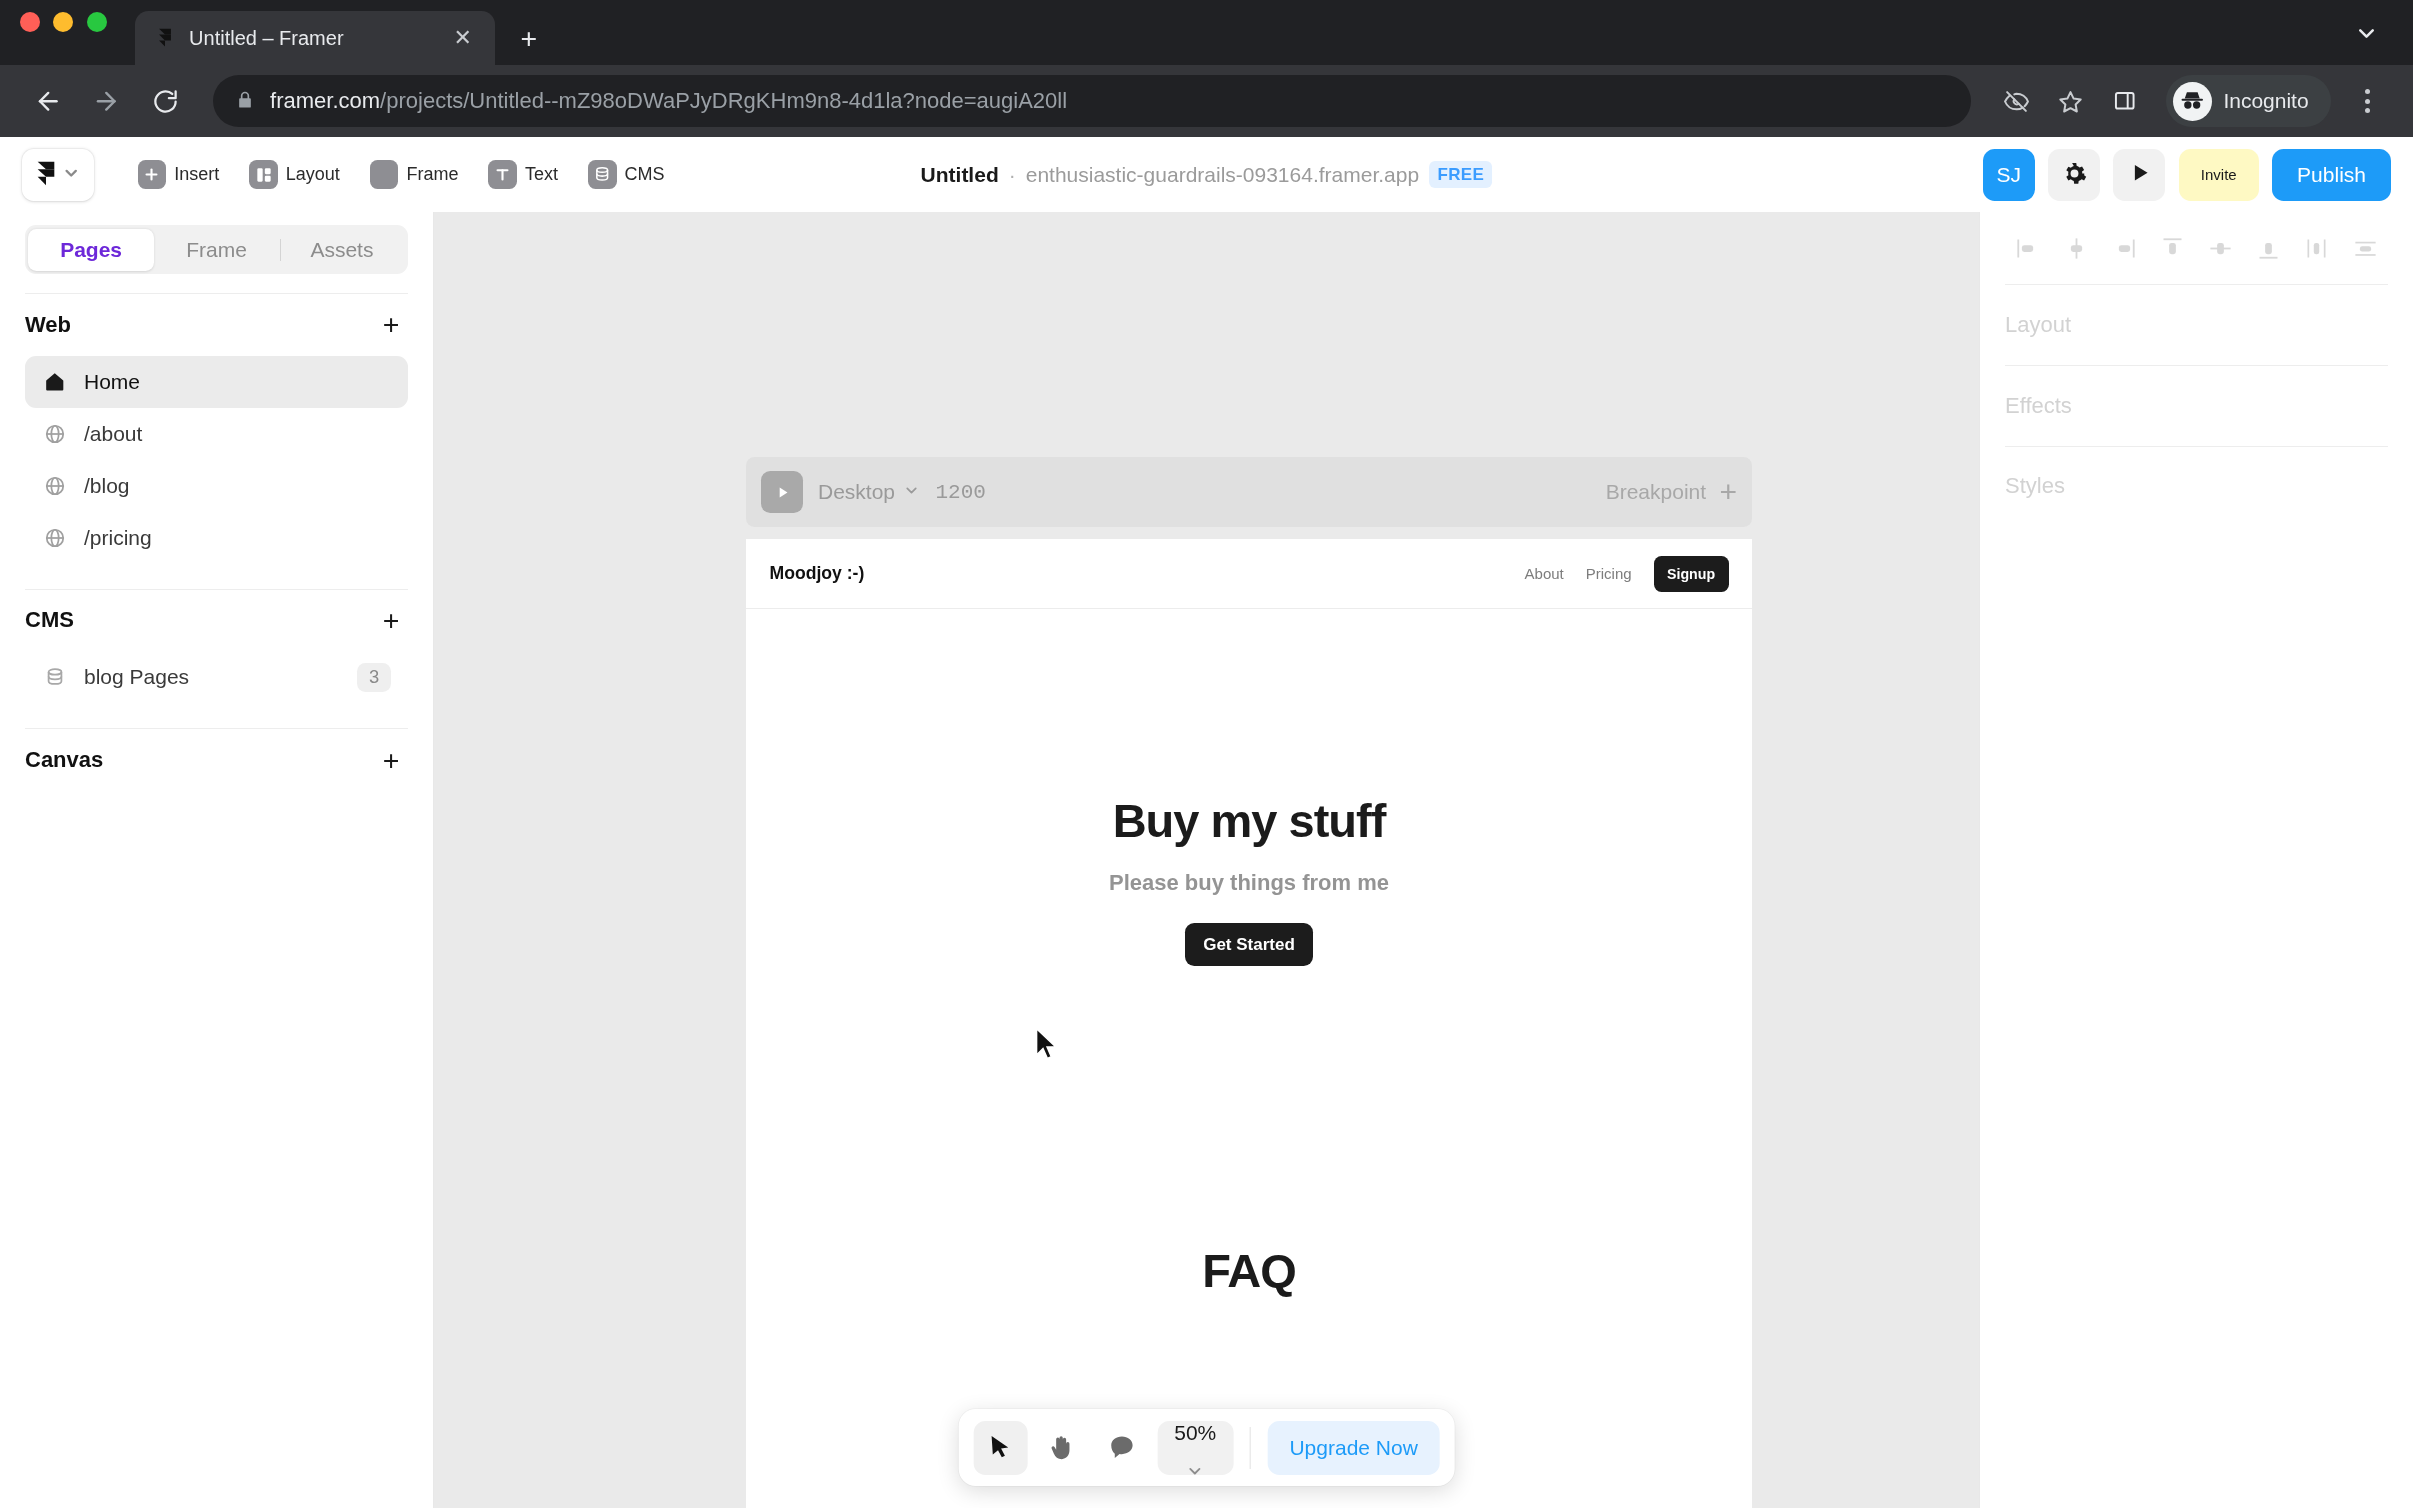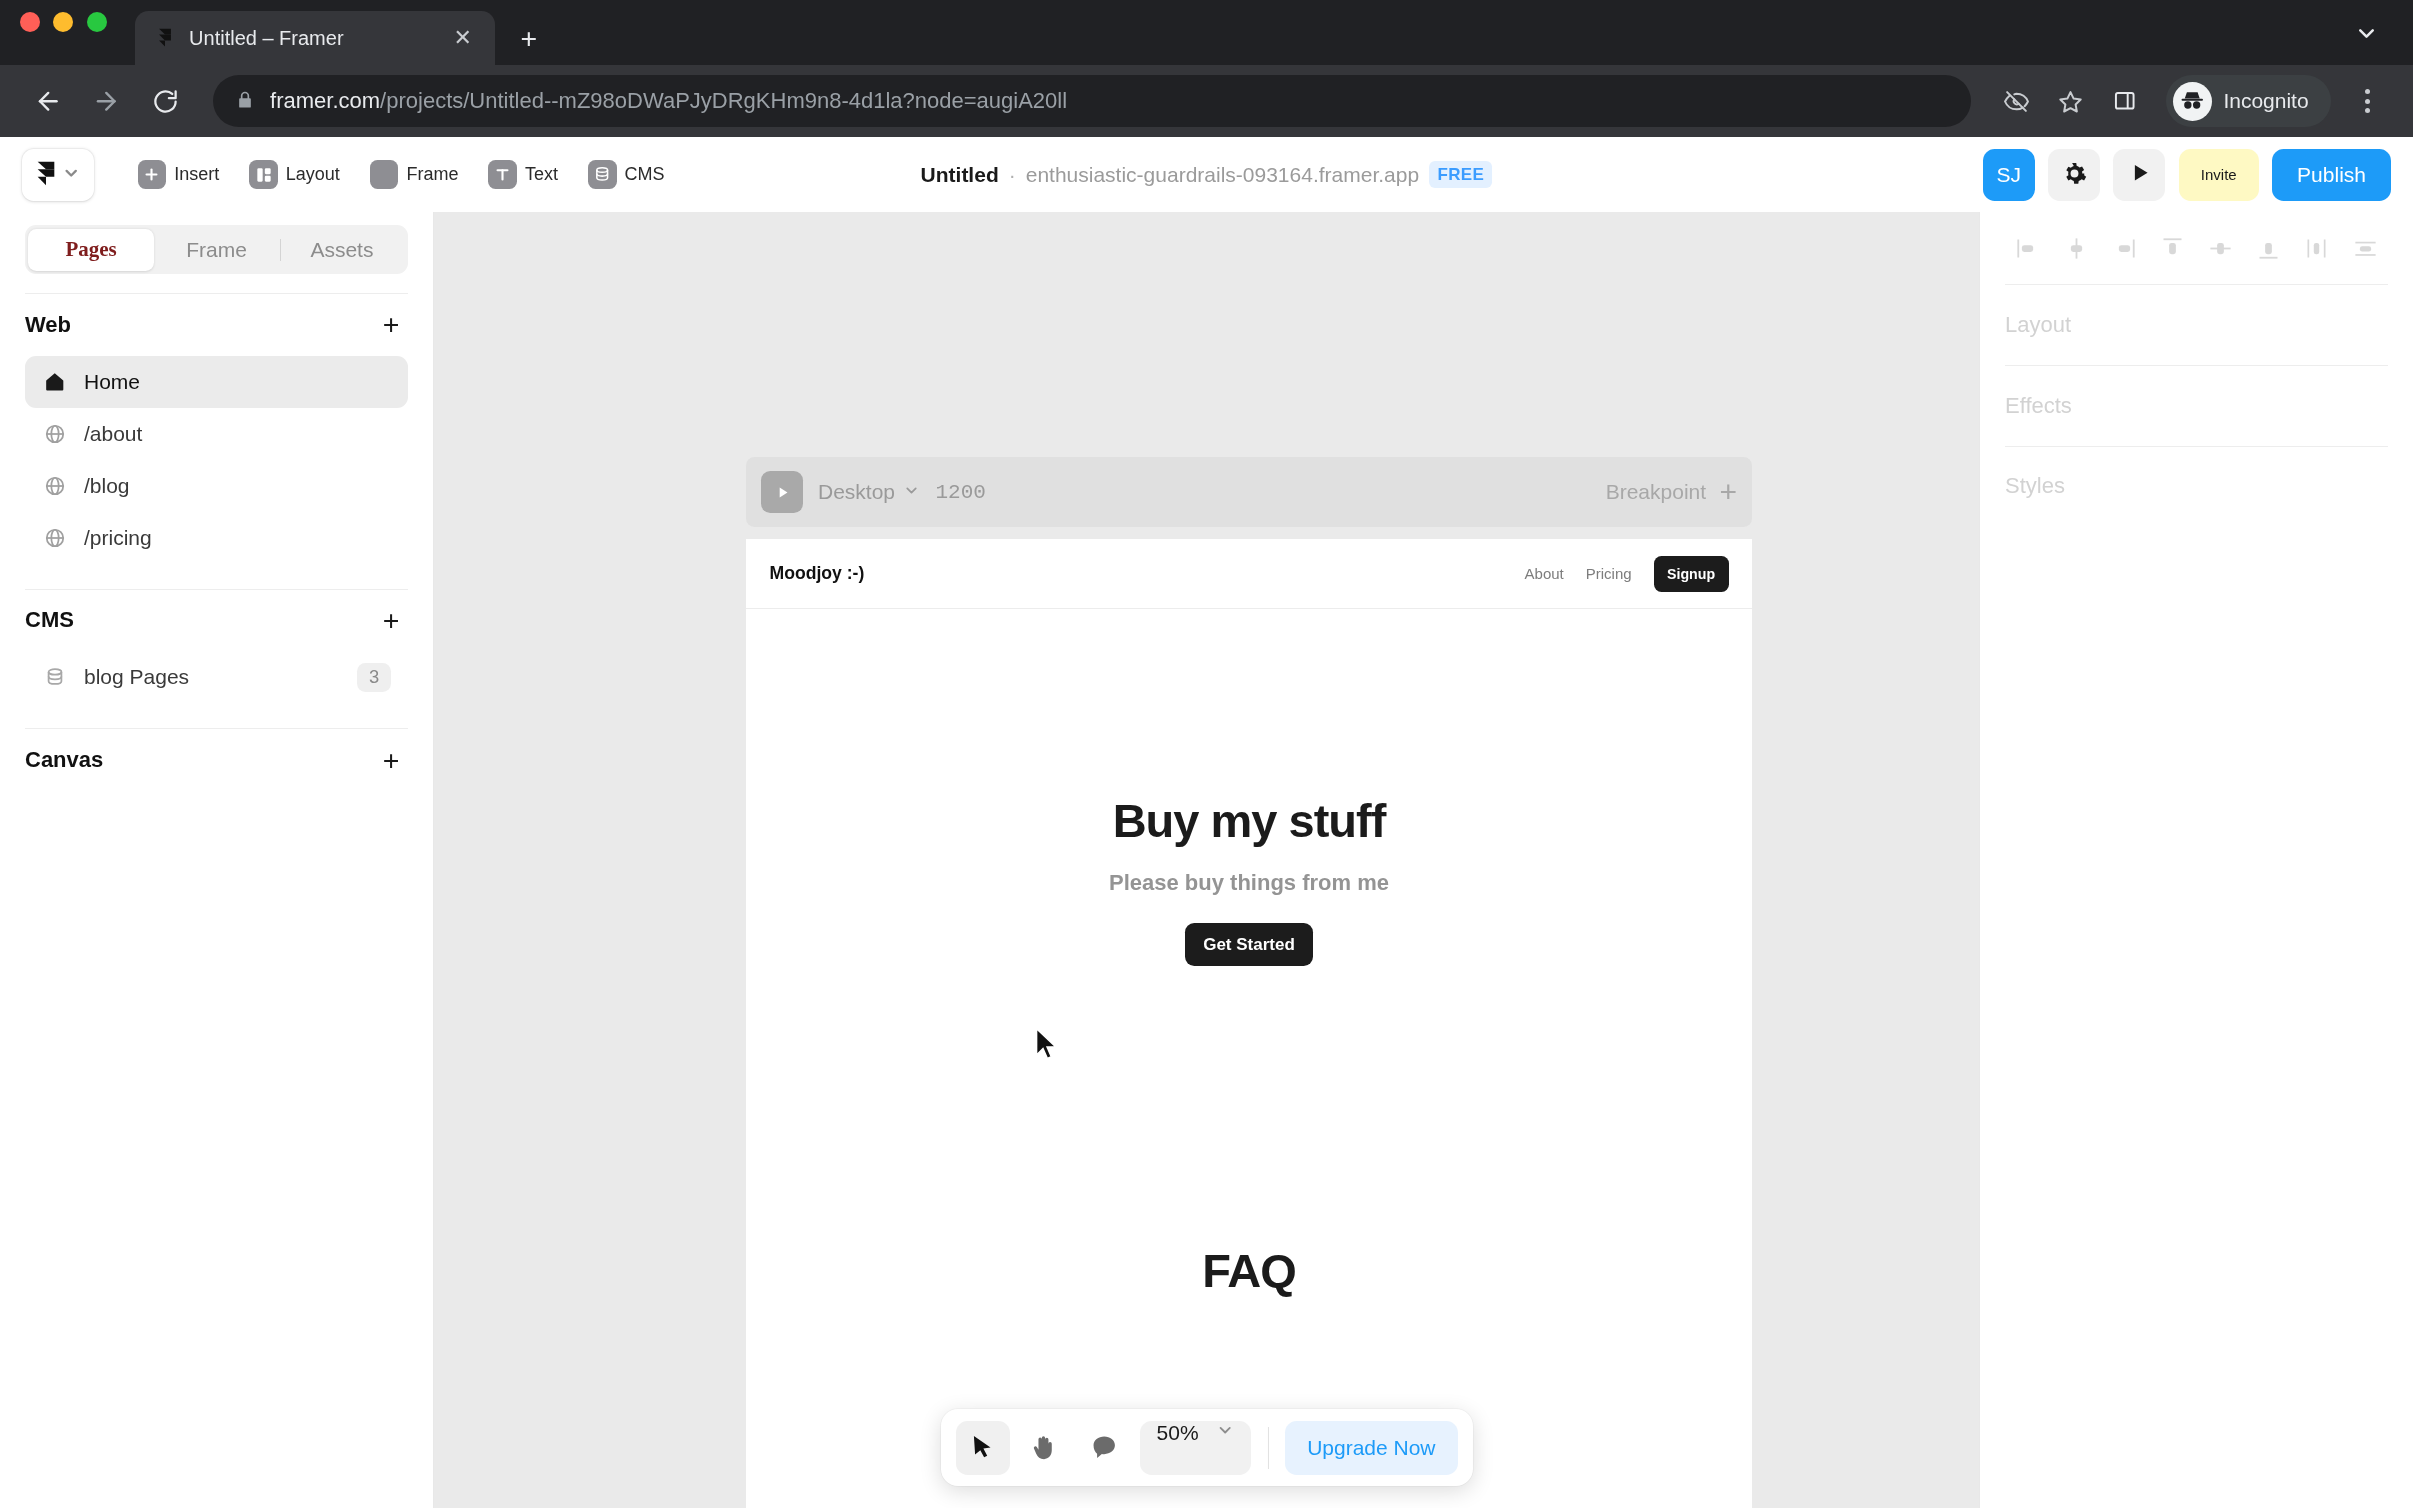--- a/index.html
+++ b/index.html
@@ -147,23 +147,22 @@
   }
   .seg-tabs {
     display: flex; background: #f1f1f1; border-radius: 11px; padding: 3.4px;
     margin-top: 13.4px; height: 49px; position: relative;
   }
   .seg-tab {
     flex: 1; display: flex; align-items: center; justify-content: center;
     font-size: 21px; color: #8c8c8c; border-radius: 8.4px; position: relative;
   }
   .seg-tab.active {
-    background: #fff; color: #7f1d1d; font-weight: bold;
+    background: #fff; color: #6d28d9; font-weight: bold;
     box-shadow: 0 0.8px 2.5px rgba(0,0,0,.12);
-    font-family: Liberation Serif, serif;
   }
   .seg-divider {
     position: absolute; width: 0.8px; height: 22px; background: #d4d4d4;
     left: 66.5%; top: 50%; transform: translateY(-50%);
   }
   .panel-rule { height: 0.8px; background: #ededed; margin: 18.4px 0 0 0; }
 
   .section-head {
     display: flex; align-items: center; height: 62px; font-size: 22px;
     font-weight: bold; color: #111;
@@ -235,21 +234,21 @@
     box-shadow: 0 5px 22px rgba(0,0,0,.14), 0 0 0 0.8px rgba(0,0,0,.04);
     display: flex; align-items: center; padding: 0 15px; gap: 6.7px;
   }
   .bt-btn {
     width: 54px; height: 54px; border-radius: 11.7px; display: flex;
     align-items: center; justify-content: center;
   }
   .bt-btn.active { background: #f0f0f0; }
   .zoom-select {
     height: 54px; background: #f1f1f1; border-radius: 11.7px; display: flex;
-    align-items: flex-start; gap: 17px; padding: 0 17px; margin-left: 2px;
+    align-items: center; gap: 17px; padding: 0 17px; margin-left: 2px; flex-direction: column;
   }
   .zoom-val { font-size: 21px; color: #1a1a1a; }
   .bt-sep { width: 0.8px; height: 42px; background: #e2e2e2; margin: 0 10px; }
   .upgrade-btn {
     height: 54px; background: #e7f2fe; color: #1d9bf8; font-size: 21px;
     border-radius: 11.7px; display: flex; align-items: center; padding: 0 22px;
   }
 
   
   .right-panel {

